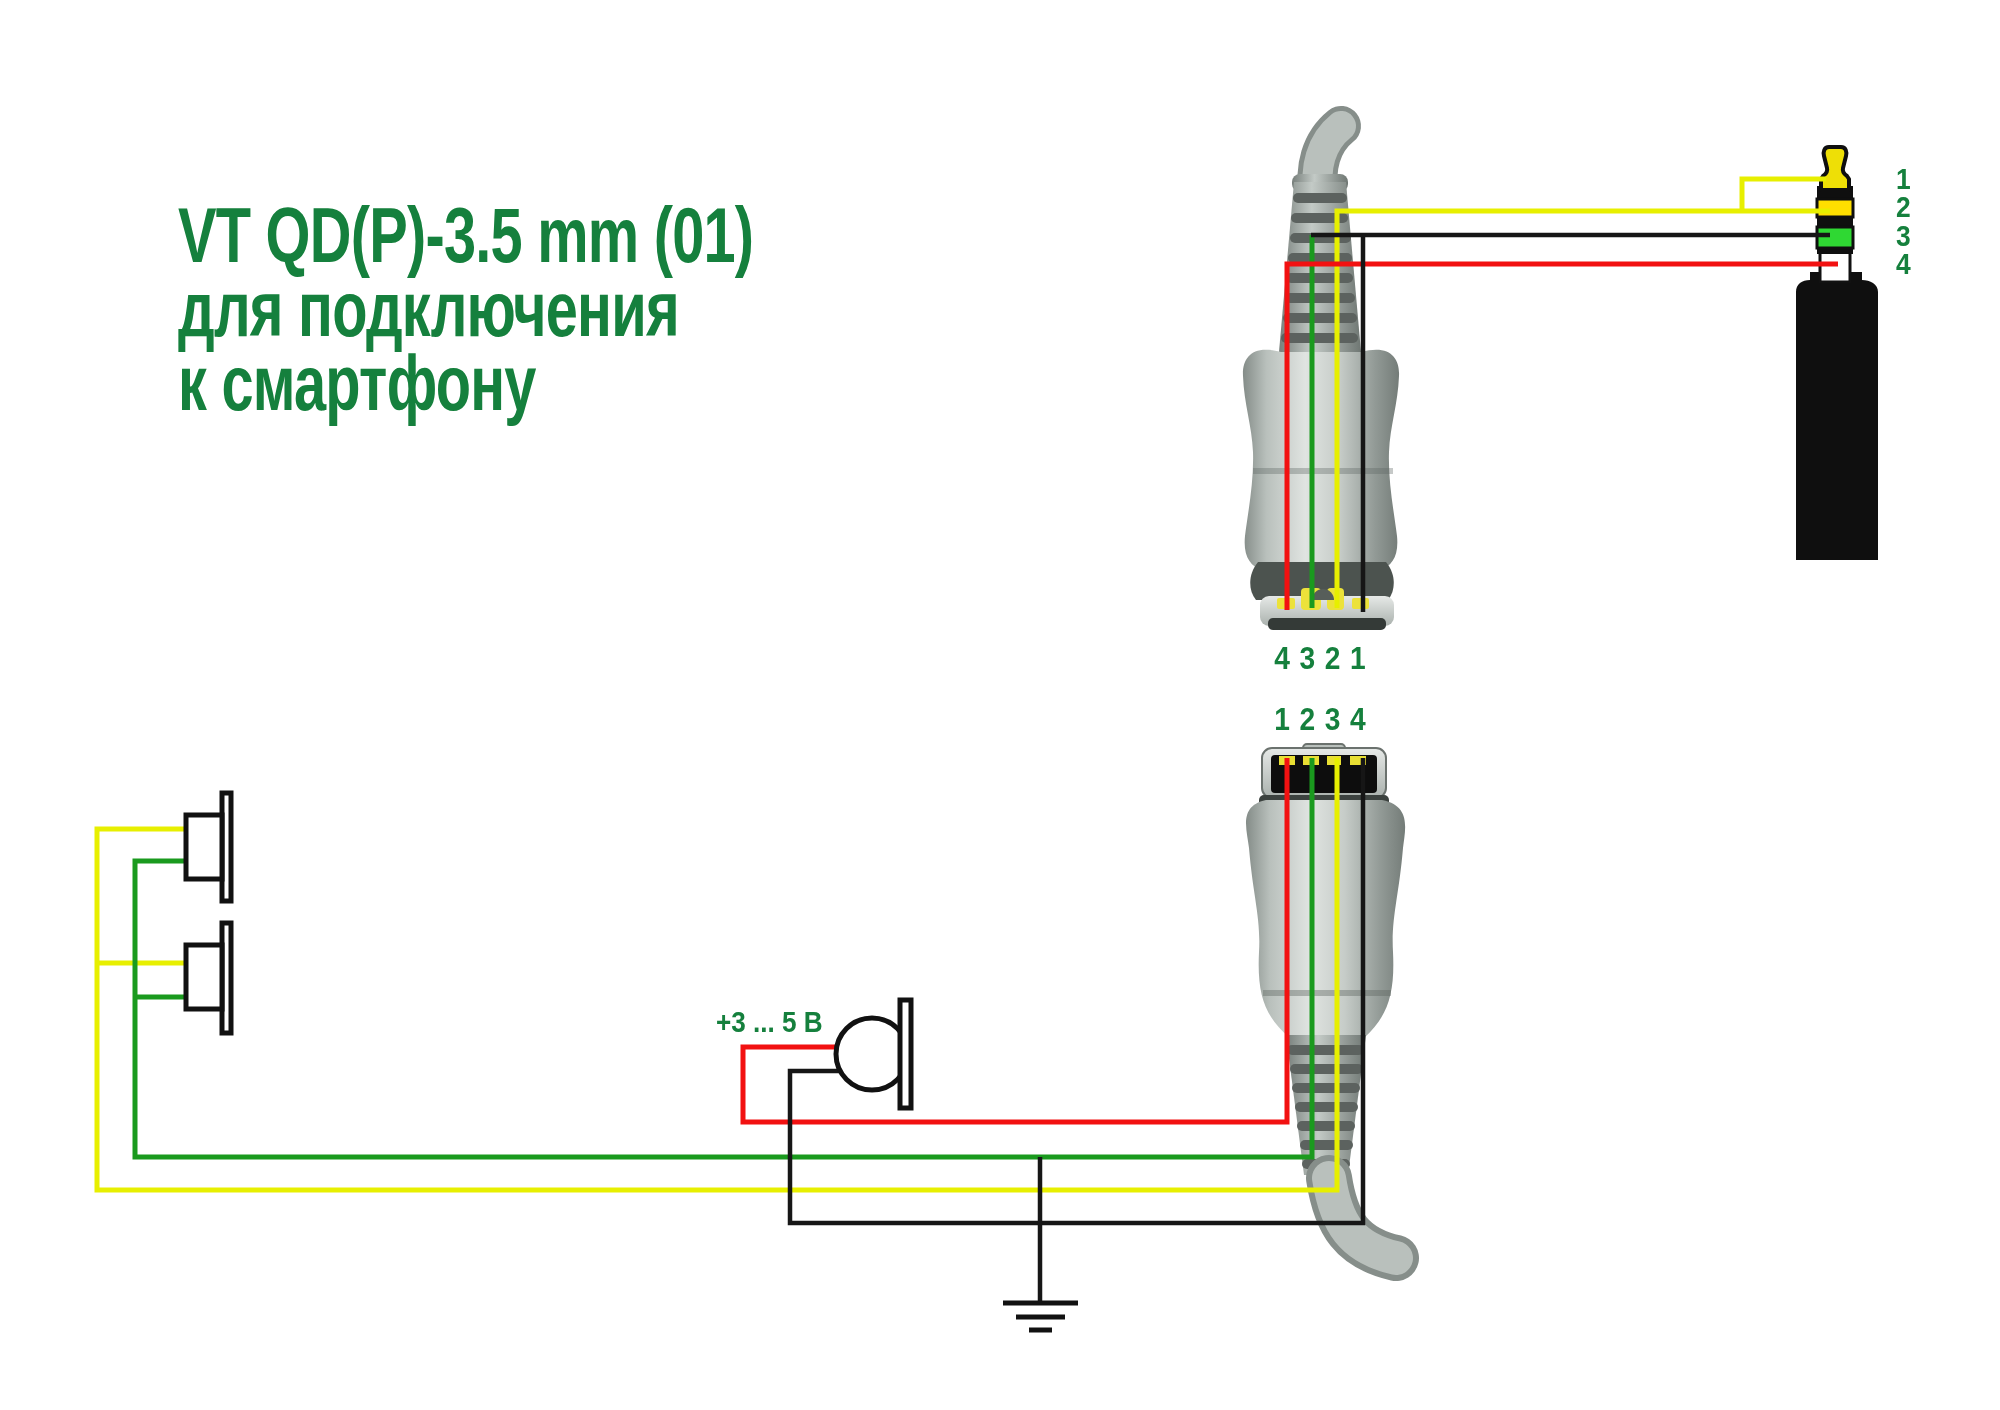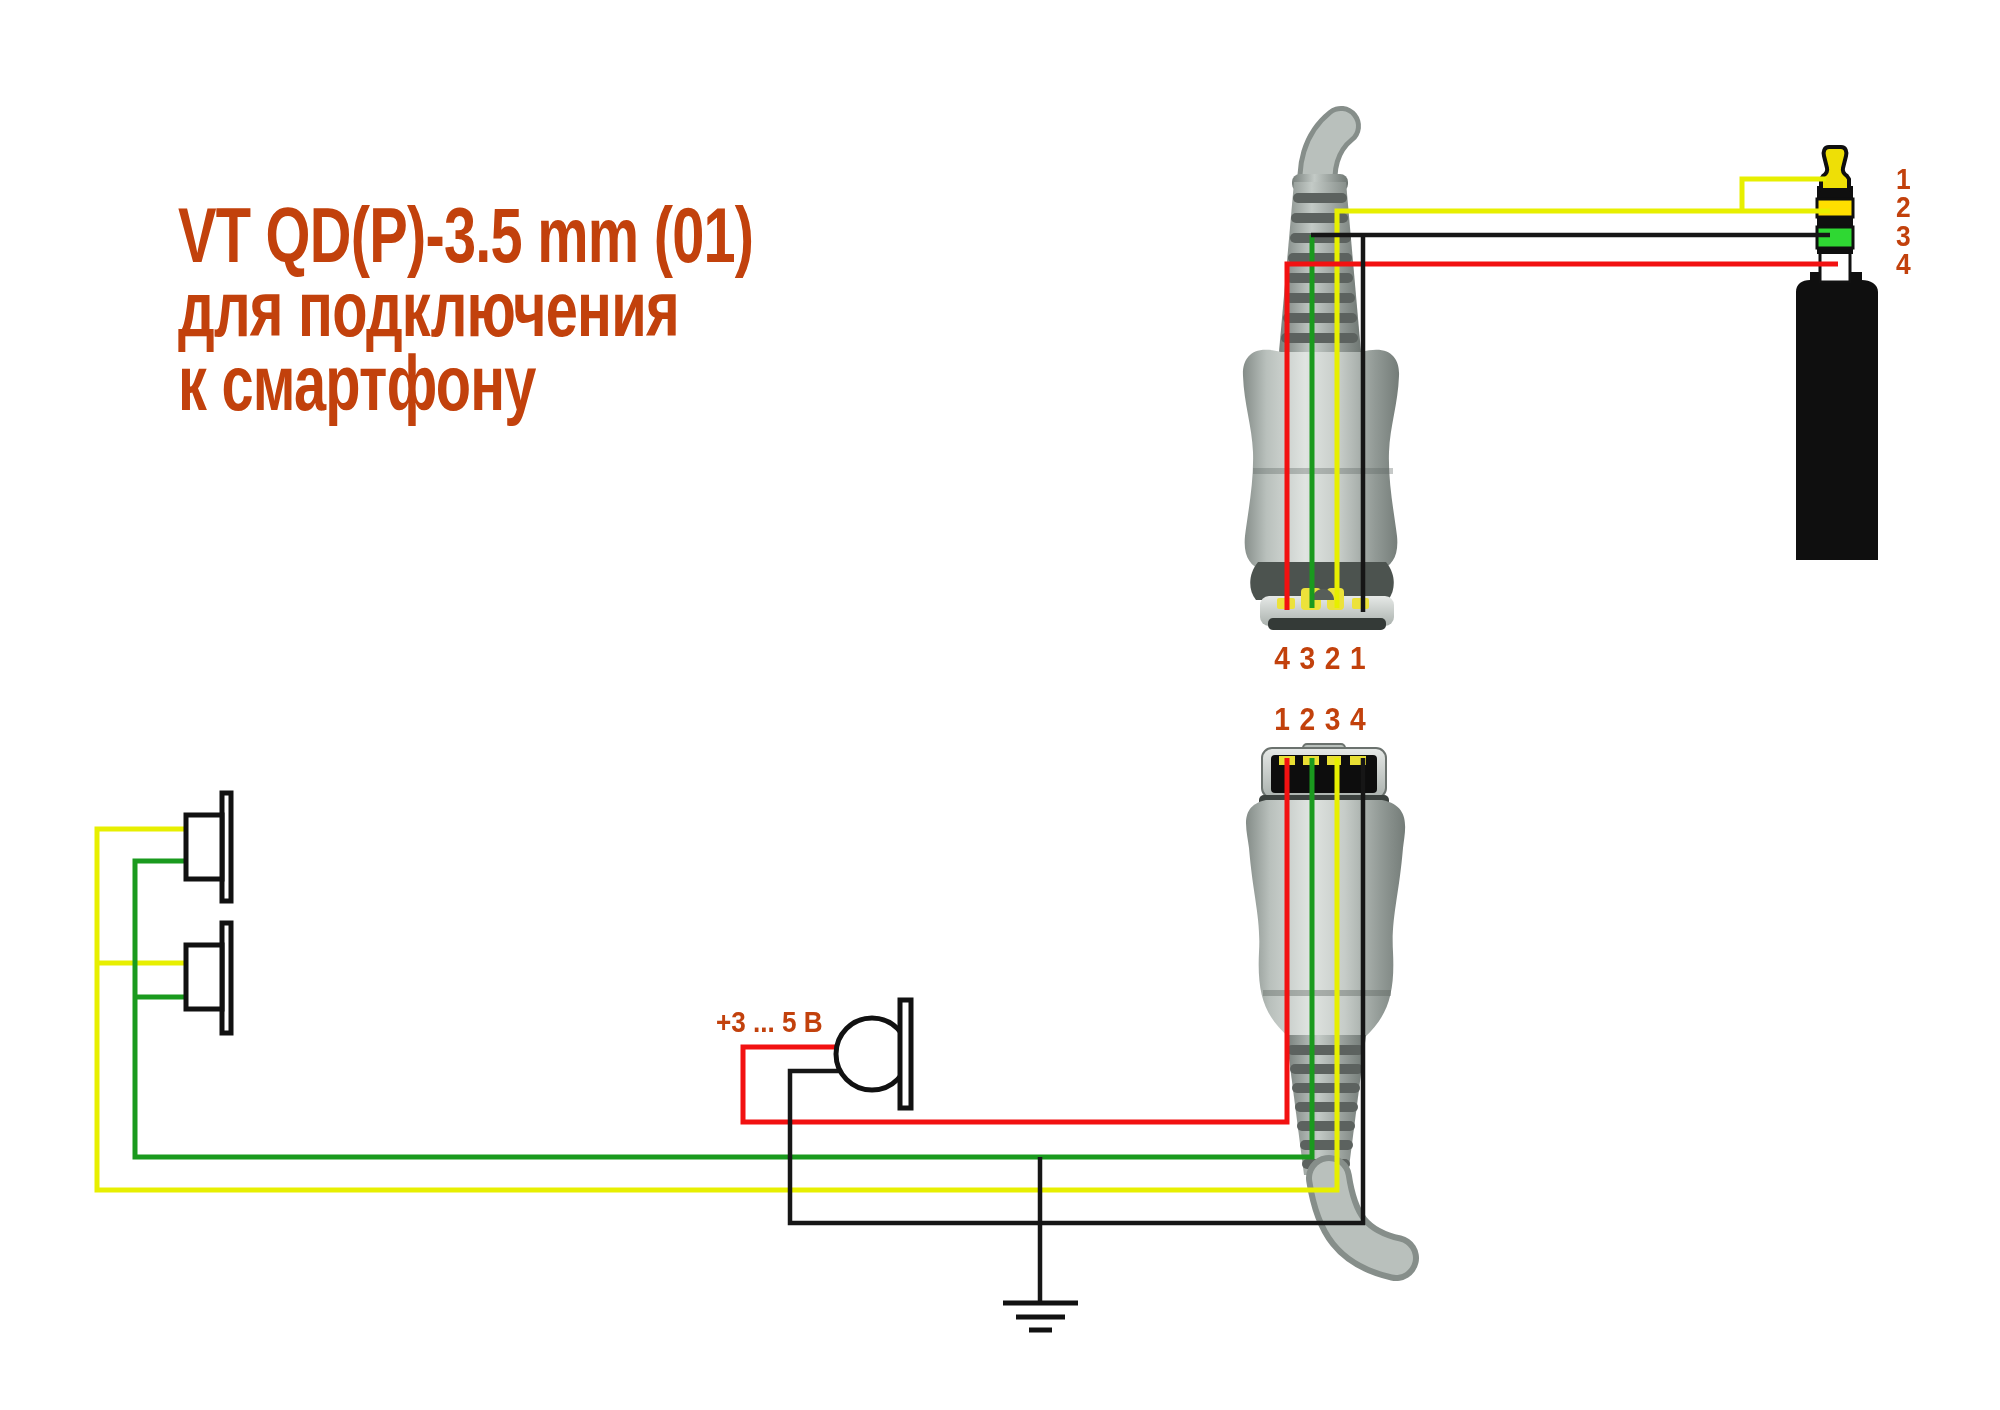--- a/index.html
+++ b/index.html
@@ -1,18 +1,18 @@
 <!DOCTYPE html>
 <html><head>
 <meta charset="utf-8">
 <style>
   html,body{margin:0;padding:0;background:#ffffff;}
   .canvas{
     position:relative;width:2000px;height:1410px;background:#ffffff;overflow:hidden;
-    font-family:"Liberation Sans", sans-serif;color:#c2410c;
+    font-family:"Liberation Sans", sans-serif;color:#15803d;
   }
   svg{position:absolute;left:0;top:0;}
   .title{
     position:absolute;left:178px;top:198px;
     font-size:78px;font-weight:700;line-height:74px;letter-spacing:-1px;
     transform:scaleX(.74);transform-origin:left top;white-space:nowrap;
   }
   .pinrow{
     position:absolute;left:1268px;width:104px;display:flex;justify-content:space-between;
     font-size:32px;font-weight:700;transform:scaleX(.88);transform-origin:center top;

